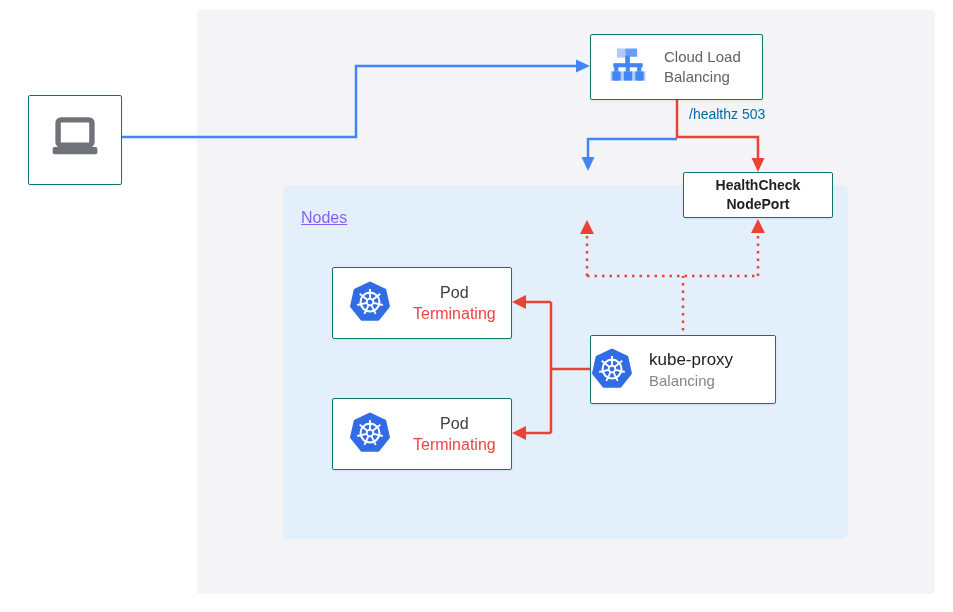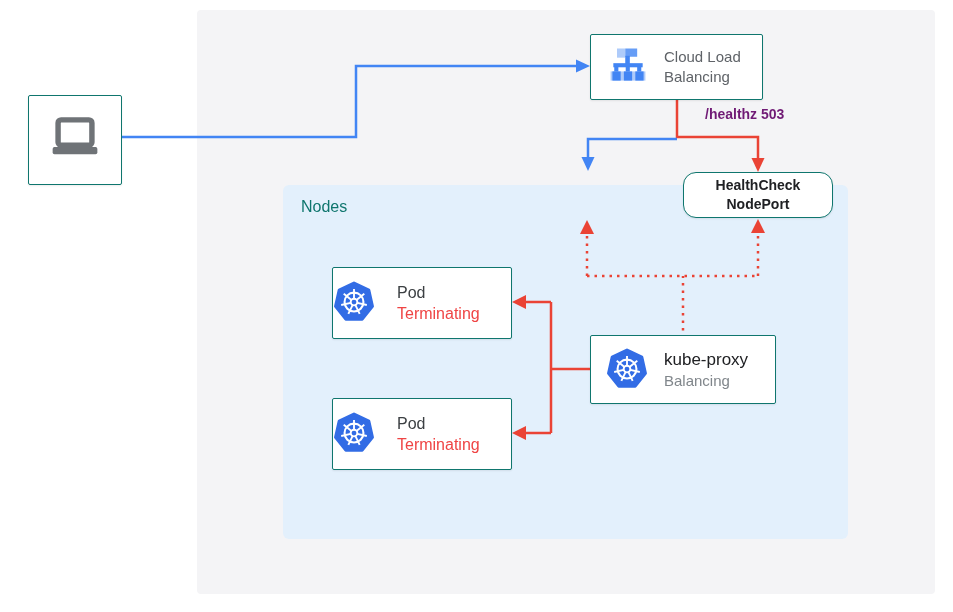--- a/index.html
+++ b/index.html
@@ -1,36 +1,36 @@
 <!DOCTYPE html>
 <html><head>
 <meta charset="utf-8">
 <style>
   html,body{margin:0;padding:0;background:#ffffff;font-family:"Liberation Sans","DejaVu Sans",sans-serif;}
   .canvas{position:relative;width:953px;height:612px;background:#ffffff;overflow:hidden;}
   .gray-panel{position:absolute;left:197px;top:10px;width:738px;height:584px;background:#f4f4f6;border-radius:4px;}
   .nodes-panel{position:absolute;left:283px;top:185px;width:565px;height:354px;background:#e3f0fc;border-radius:6px;}
-  .nodes-label{position:absolute;left:18px;top:13px;font-size:16px;color:#0f766e;}
+  .nodes-label{position:absolute;left:18px;top:24px;font-size:16px;color:#8b5cf6;text-decoration:underline;}
   .card{position:absolute;background:#ffffff;border:1px solid #0f766e;border-radius:2px;box-shadow:0 1px 2px rgba(0,0,0,0.08);box-sizing:border-box;z-index:2;}
   .laptop-card{left:28px;top:95px;width:94px;height:90px;display:flex;align-items:center;justify-content:center;}
   .lb-card{left:590px;top:34px;width:173px;height:66px;display:flex;align-items:center;padding-left:15px;}
   .lb-text{margin-left:14px;font-size:15px;line-height:20px;color:#5f6368;width:84px;}
   .np-card{left:512px;top:171px;width:148px;height:47px;display:flex;align-items:center;justify-content:center;font-weight:bold;font-size:15px;color:#202124;}
-  .hc-card{left:683px;top:172px;width:150px;height:46px;display:flex;align-items:center;justify-content:center;text-align:center;font-weight:bold;font-size:14px;line-height:19px;color:#202124;border-radius:13px;}
+  .hc-card{left:683px;top:172px;width:150px;height:46px;display:flex;align-items:center;justify-content:center;text-align:center;font-weight:bold;font-size:14px;line-height:19px;color:#202124;}
   .hc-card .lbl{width:120px;}
-  .pod-card{left:332px;width:180px;height:72px;display:flex;align-items:center;}
+  .pod-card{left:332px;width:180px;height:72px;display:flex;align-items:center;padding-left:16px;text-align:center;}
   .pod1{top:267px;} .pod2{top:398px;}
   .pod-text{margin-left:22px;}
   .pod-name{font-size:16px;color:#3c4043;line-height:21px;}
   .pod-status{font-size:16px;color:#ef4444;line-height:21px;}
-  .kp-card{left:590px;top:335px;width:186px;height:69px;display:flex;align-items:center;padding-left:15px;}
+  .kp-card{left:590px;top:335px;width:186px;height:69px;display:flex;align-items:center;}
   .kp-text{margin-left:16px;}
   .kp-name{font-size:17px;color:#202124;line-height:22px;}
   .kp-sub{font-size:15px;color:#80868b;line-height:20px;}
-  .healthz{position:absolute;left:705px;top:106px;font-size:14px;font-weight:bold;color:#701a75;z-index:3;}
+  .healthz{position:absolute;left:689px;top:106px;font-size:14px;font-weight:normal;color:#0369a1;z-index:3;}
   .wires{position:absolute;left:0;top:0;width:953px;height:612px;z-index:1;pointer-events:none;}
 </style>
 </head>
 <body>
 
 <div class="canvas">
 
   <div class="gray-panel"></div>
 
   <div class="nodes-panel">

